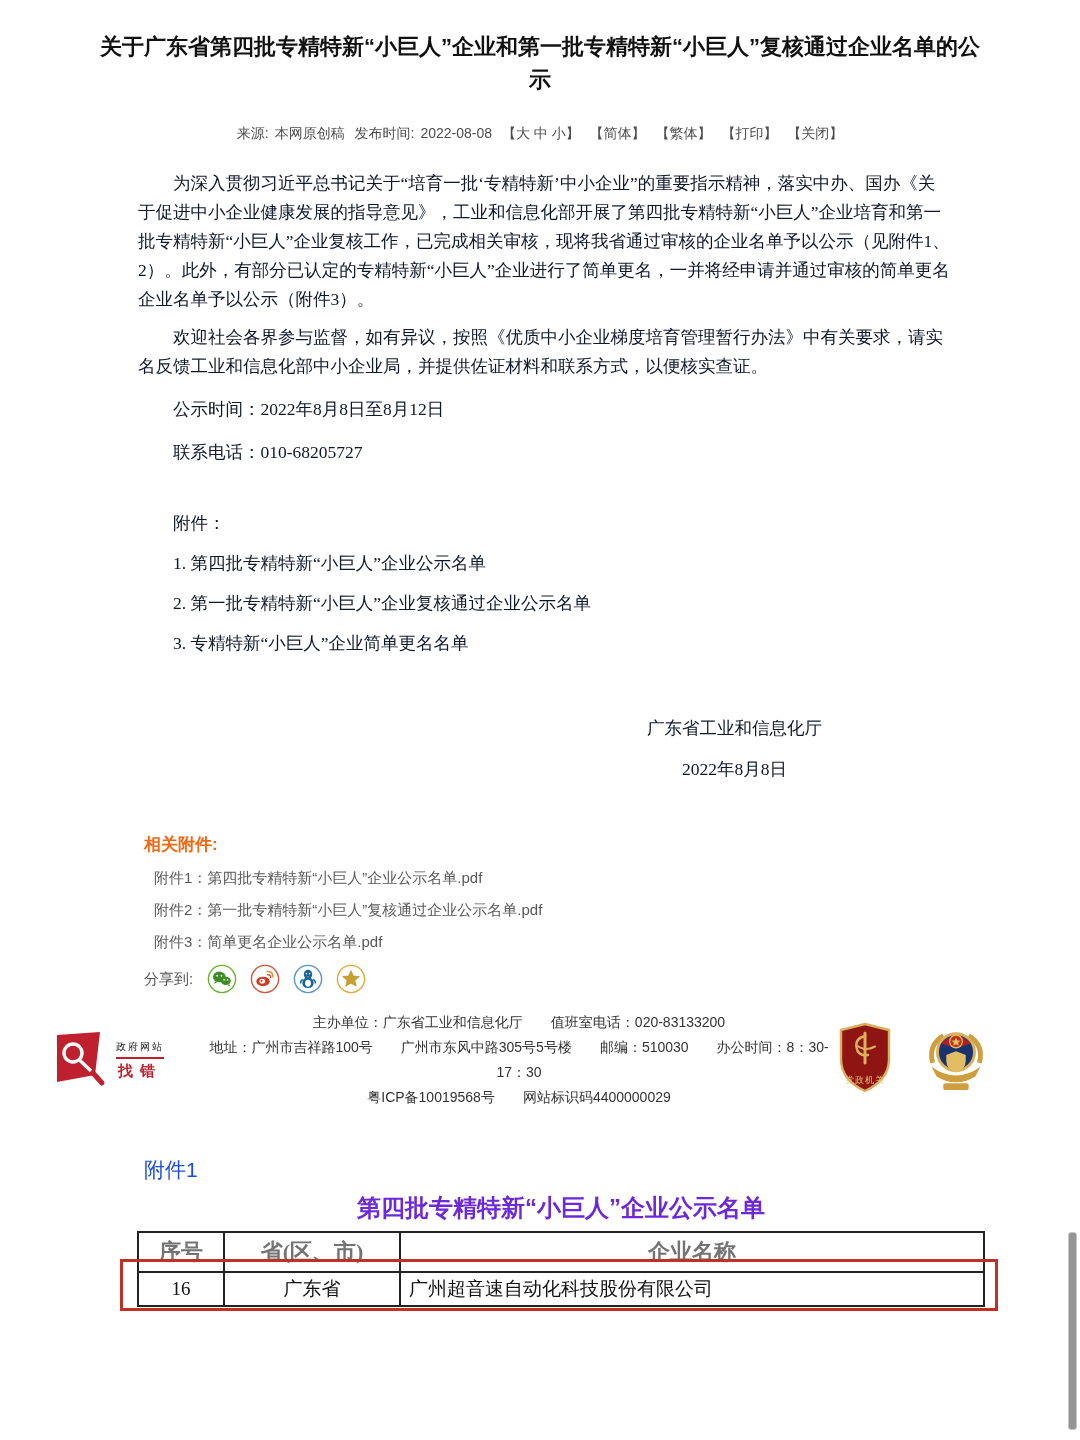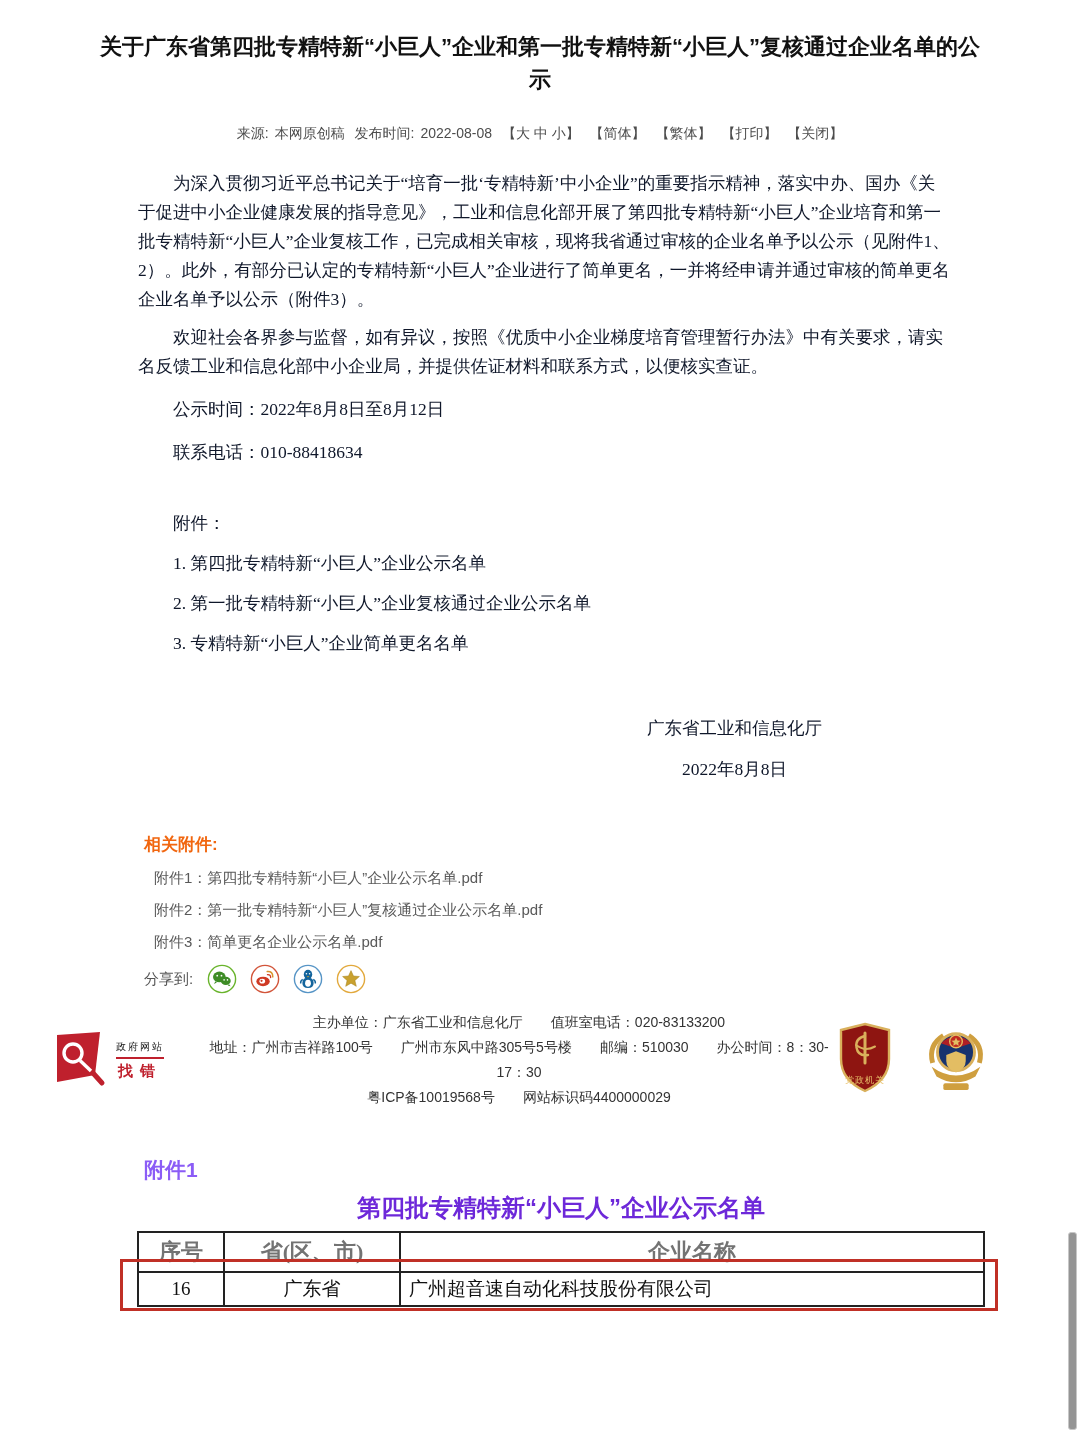--- a/index.html
+++ b/index.html
@@ -41,21 +41,21 @@
   .site-footer{margin-top:16px;display:flex;align-items:center;}
   .fe-logo{width:150px;margin-left:52px;display:flex;align-items:center;flex:0 0 auto;}
   .fe-text{margin-left:4px;}
   .fe-top{font-size:10px;font-weight:normal;color:#222;letter-spacing:2px;
           border-bottom:2px solid #bf202d;padding-bottom:3px;}
   .fe-bottom{font-size:15px;font-weight:bold;color:#bf202d;letter-spacing:7px;margin-top:3px;text-align:center;}
   .foot-center{flex:1;text-align:center;font-size:14px;color:#333;line-height:25px;}
   .foot-badges{flex:0 0 auto;display:flex;align-items:center;gap:26px;padding-right:88px;}
   
   .annex{margin-top:46px;}
-  .annex-label{margin-left:144px;font-size:21px;color:#8b5cf6;font-weight:bold;}
+  .annex-label{margin-left:144px;font-size:21px;color:#1d4ed8;}
   .annex-wrap{width:848px;margin:8px 0 0 137px;position:relative;}
   .annex-title{text-align:center;font-size:24px;font-weight:bold;color:#6d28d9;margin-bottom:7px;}
   .annex-table{width:100%;border-collapse:collapse;font-family:"Liberation Serif","DejaVu Serif",serif;}
   .annex-table th{border:2px solid #222;font-size:22px;font-weight:bold;height:36px;color:#737373;}
   .annex-table td{border:2px solid #222;font-size:19px;height:30px;color:#111;text-align:center;}
   .annex-table .col-no{width:82px;}
   .annex-table .col-prov{width:172px;}
   .annex-table td.cell-name{text-align:left;padding-left:8px;}
   .hl-box{position:absolute;left:-17px;right:-13px;top:67px;height:46px;
           border:3px solid #c03026;pointer-events:none;}
@@ -77,21 +77,21 @@
     <span class="meta-ctrl">【简体】</span>
     <span class="meta-ctrl">【繁体】</span>
     <span class="meta-ctrl">【打印】</span>
     <span class="meta-ctrl">【关闭】</span>
   </div>
 
   <div class="art-body">
     <p class="p-indent">为深入贯彻习近平总书记关于“培育一批‘专精特新’中小企业”的重要指示精神，落实中办、国办《关于促进中小企业健康发展的指导意见》，工业和信息化部开展了第四批专精特新“小巨人”企业培育和第一批专精特新“小巨人”企业复核工作，已完成相关审核，现将我省通过审核的企业名单予以公示（见附件1、2）。此外，有部分已认定的专精特新“小巨人”企业进行了简单更名，一并将经申请并通过审核的简单更名企业名单予以公示（附件3）。</p>
     <p class="p-indent p-gap">欢迎社会各界参与监督，如有异议，按照《优质中小企业梯度培育管理暂行办法》中有关要求，请实名反馈工业和信息化部中小企业局，并提供佐证材料和联系方式，以便核实查证。</p>
     <p class="p-line">公示时间：2022年8月8日至8月12日</p>
-    <p class="p-line">联系电话：010-88418634</p>
+    <p class="p-line">联系电话：010-68205727</p>
 
     <div class="att-block">
       <p class="att-head">附件：</p>
       <p>1. 第四批专精特新“小巨人”企业公示名单</p>
       <p>2. 第一批专精特新“小巨人”企业复核通过企业公示名单</p>
       <p>3. 专精特新“小巨人”企业简单更名名单</p>
     </div>
 
     <div class="signature">
       <div class="sig-inner">

